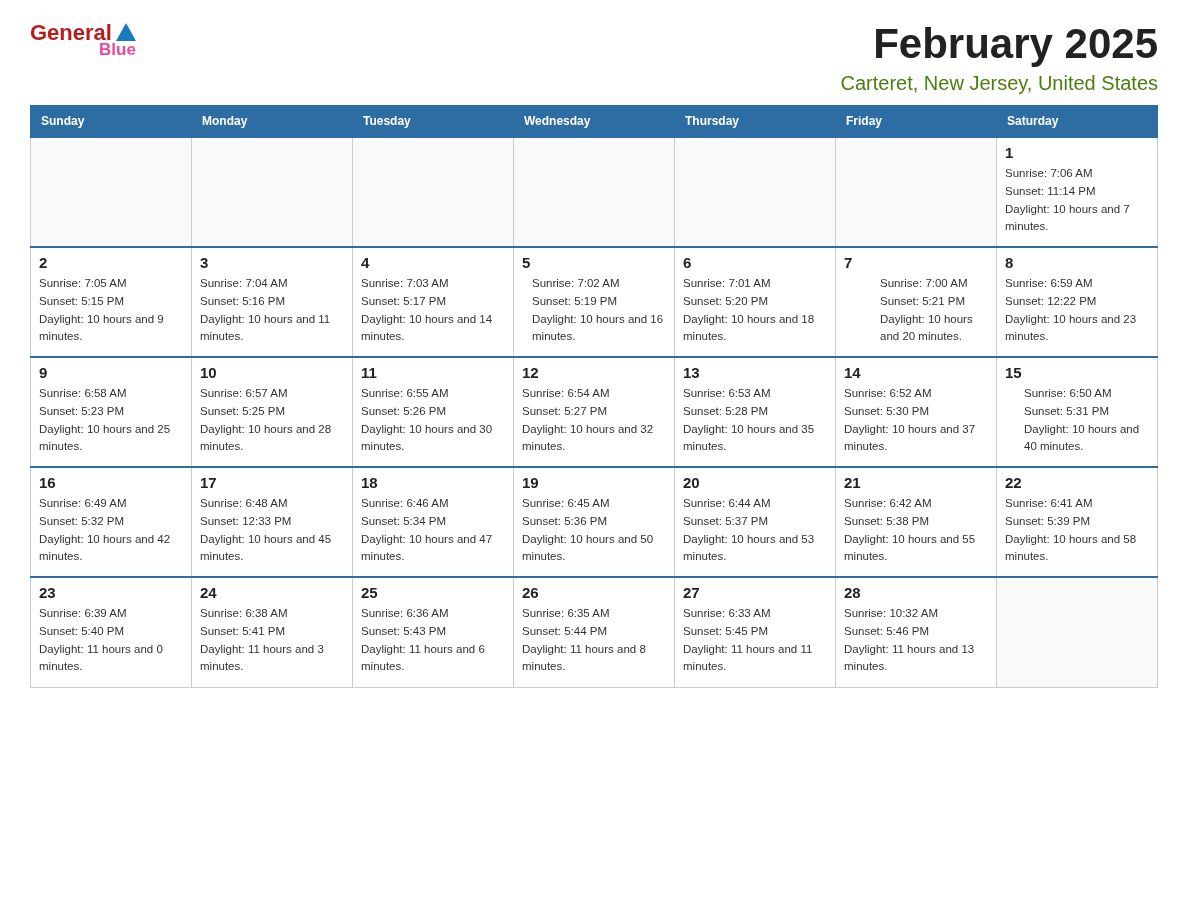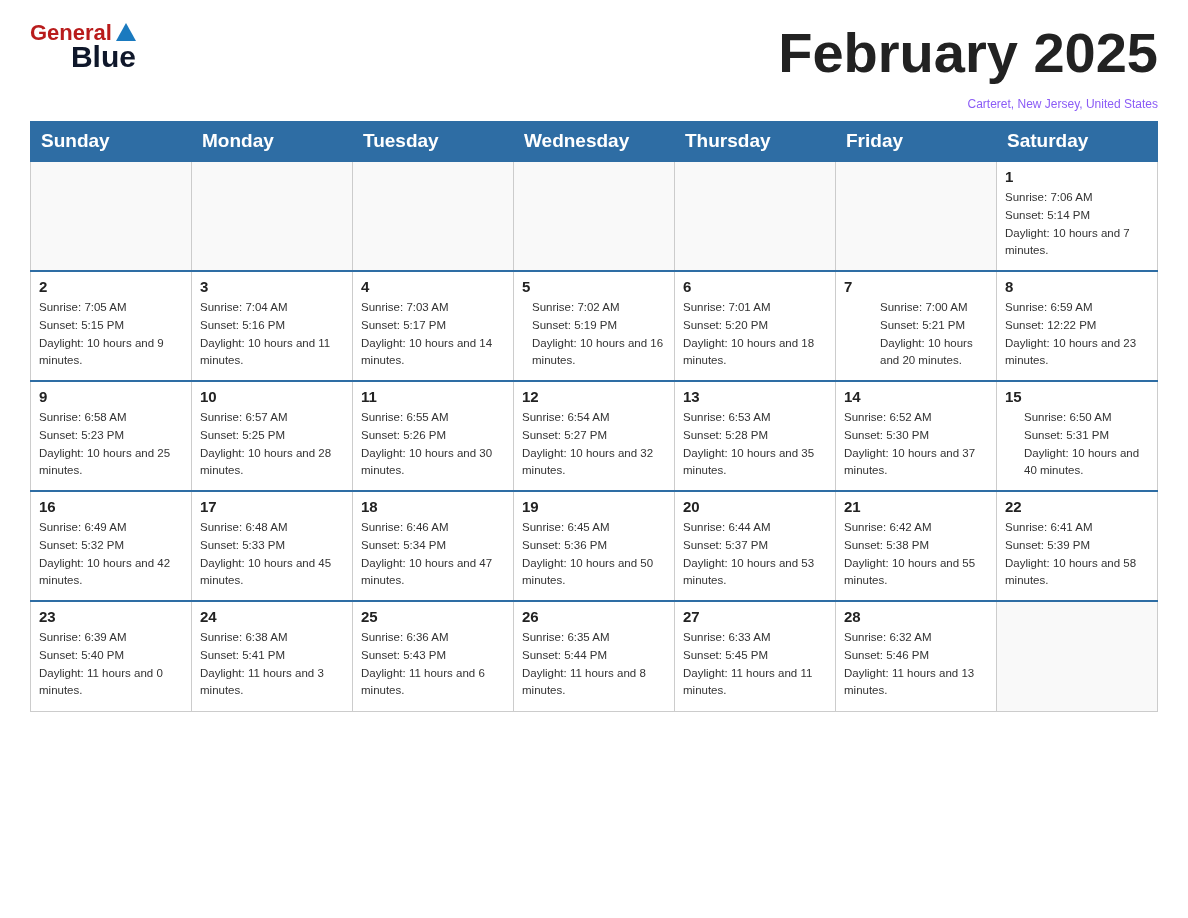--- a/index.html
+++ b/index.html
@@ -20,48 +20,48 @@
       display: flex;
       align-items: center;
       gap: 4px;
     }
     .logo-text-general {
       font-size: 22px;
       font-weight: bold;
       color: #b91c1c;
     }
     .logo-text-blue {
-      font-size: 30px;
+      font-size: 17px;
       font-weight: bold;
-      color: #0f172a;
+      color: #ec4899;
     }
     .title-section {
       text-align: right;
     }
     .calendar-title {
-      font-size: 56px;
+      font-size: 42px;
       font-weight: bold;
       color: #222;
     }
     .calendar-subtitle {
-      font-size: 12px;
-      color: #8b5cf6;
-      margin-top: 12px;
+      font-size: 20px;
+      color: #4d7c0f;
+      margin-top: 4px;
     }
     .calendar {
       width: 100%;
       border-collapse: collapse;
       border: 1px solid #aaa;
     }
     .calendar th {
       background-color: #2e6da4;
       color: #fff;
       text-align: left;
       padding: 8px 10px;
-      font-size: 19px;
+      font-size: 12px;
       border: 1px solid #2e6da4;
     }
     .calendar td {
       border: 1px solid #ccc;
       vertical-align: top;
       padding: 6px 8px;
       width: calc(100% / 7);
       min-height: 110px;
       height: 110px;
     }
@@ -123,21 +123,21 @@
   <tr class="week-row">
         <td class="empty-cell"></td>
         <td class="empty-cell"></td>
         <td class="empty-cell"></td>
         <td class="empty-cell"></td>
         <td class="empty-cell"></td>
         <td class="empty-cell"></td>
         <td>
           <span class="day-number">1</span>
           <div class="day-info" style="white-space: pre-line;">Sunrise: 7:06 AM
-Sunset: 5:14 PM
+Sunset: 11:14 PM
 Daylight: 10 hours and 7 minutes.</div>
         </td>
       </tr>
       <tr class="week-row">
         <td>
           <span class="day-number">2</span>
           <div class="day-info" style="white-space: pre-line;">Sunrise: 7:05 AM
 Sunset: 5:15 PM
 Daylight: 10 hours and 9 minutes.</div>
         </td>
@@ -225,21 +225,21 @@
       <tr class="week-row">
         <td>
           <span class="day-number">16</span>
           <div class="day-info" style="white-space: pre-line;">Sunrise: 6:49 AM
 Sunset: 5:32 PM
 Daylight: 10 hours and 42 minutes.</div>
         </td>
         <td>
           <span class="day-number">17</span>
           <div class="day-info" style="white-space: pre-line;">Sunrise: 6:48 AM
-Sunset: 5:33 PM
+Sunset: 12:33 PM
 Daylight: 10 hours and 45 minutes.</div>
         </td>
         <td>
           <span class="day-number">18</span>
           <div class="day-info" style="white-space: pre-line;">Sunrise: 6:46 AM
 Sunset: 5:34 PM
 Daylight: 10 hours and 47 minutes.</div>
         </td>
         <td>
           <span class="day-number">19</span>
@@ -292,20 +292,20 @@
 Daylight: 11 hours and 8 minutes.</div>
         </td>
         <td>
           <span class="day-number">27</span>
           <div class="day-info" style="white-space: pre-line;">Sunrise: 6:33 AM
 Sunset: 5:45 PM
 Daylight: 11 hours and 11 minutes.</div>
         </td>
         <td>
           <span class="day-number">28</span>
-          <div class="day-info" style="white-space: pre-line;">Sunrise: 6:32 AM
+          <div class="day-info" style="white-space: pre-line;">Sunrise: 10:32 AM
 Sunset: 5:46 PM
 Daylight: 11 hours and 13 minutes.</div>
         </td>
         <td class="empty-cell"></td>
       </tr>
     </tbody>
 </table>
 
 </body></html>

